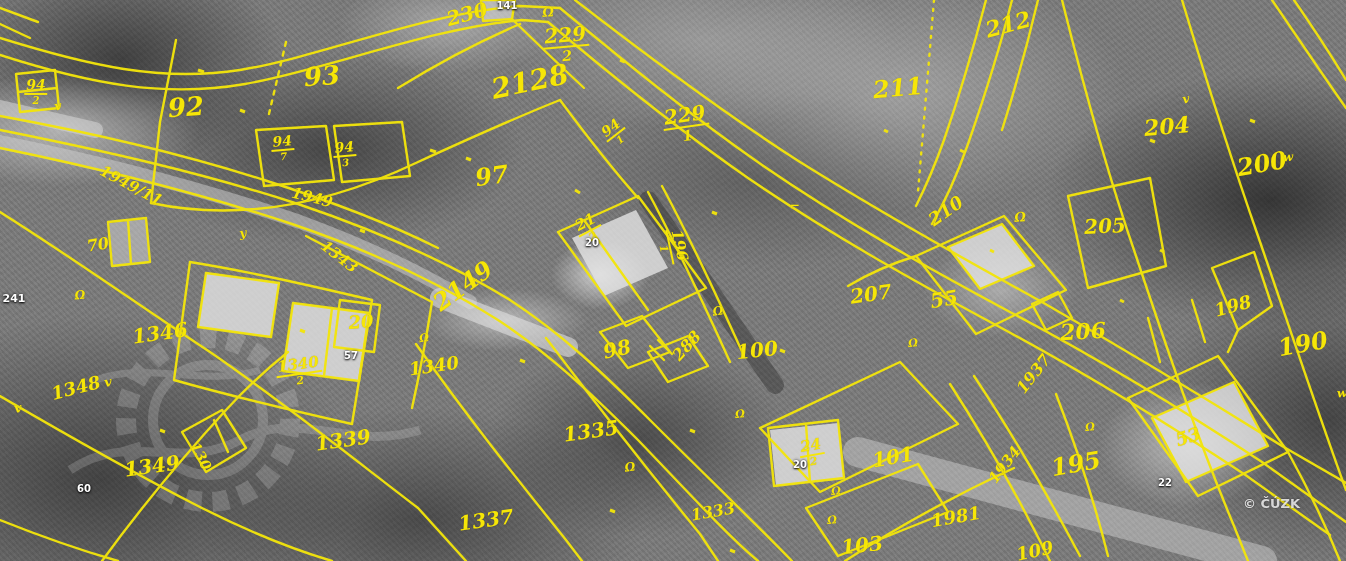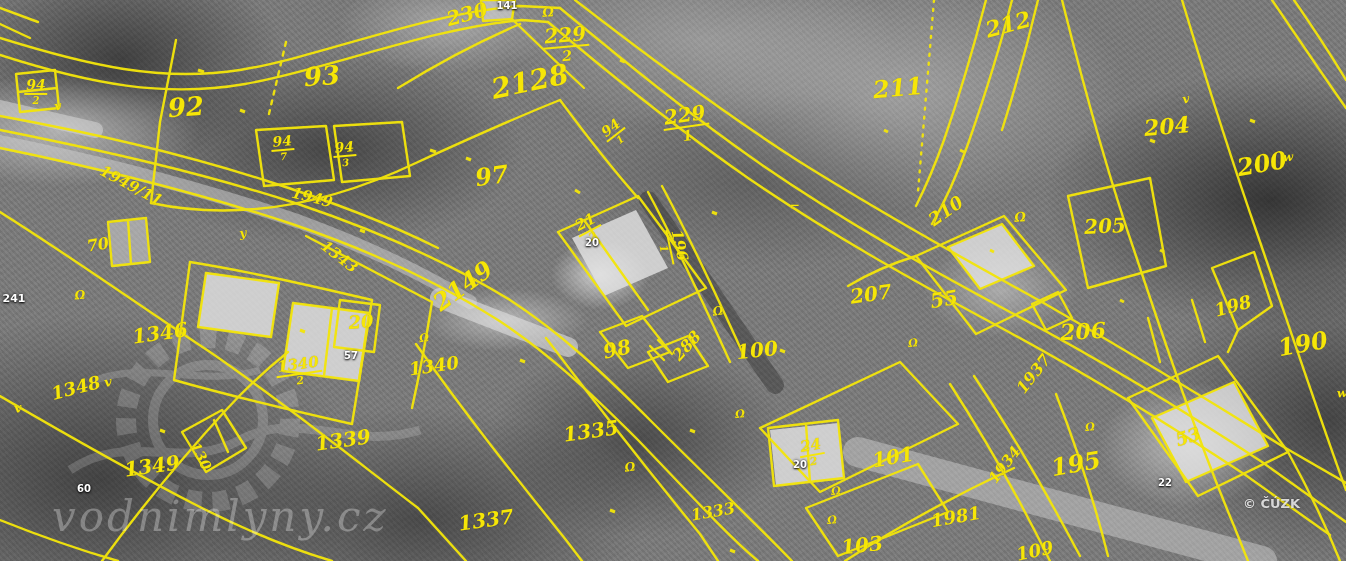--- a/index.html
+++ b/index.html
@@ -281,17 +281,16 @@
       <div class="lbl symbol" style="left: 18px; top: 408px; font-size: 13px; transform: translate(-50%, -50%) rotate(-10deg);">v</div>
       <div class="lbl symbol" style="left: 108px; top: 382px; font-size: 13px; transform: translate(-50%, -50%) rotate(-10deg);">v</div>
       <div class="lbl symbol" style="left: 58px; top: 106px; font-size: 12px; transform: translate(-50%, -50%) rotate(-10deg);">v</div>
       <div class="lbl symbol" style="left: 1186px; top: 99px; font-size: 12px; transform: translate(-50%, -50%) rotate(-10deg);">v</div>
       <div class="lbl symbol" style="left: 1342px; top: 393px; font-size: 12px; transform: translate(-50%, -50%) rotate(-5deg);">w</div>
       <div class="lbl symbol" style="left: 1288px; top: 157px; font-size: 12px; transform: translate(-50%, -50%) rotate(-5deg);">w</div>
       <div class="lbl symbol" style="left: 243px; top: 233px; font-size: 12px; transform: translate(-50%, -50%) rotate(-8deg);">y</div>
       <div class="lbl symbol" style="left: 795px; top: 206px; font-size: 12px; transform: translate(-50%, -50%) rotate(0deg);">⌐</div>
     </div>
 
-  <div class="watermark-text">vodnimlyny.cz</div>
 
   <div class="attribution">© ČÚZK</div>
 
 </div>
 
 </body></html>

